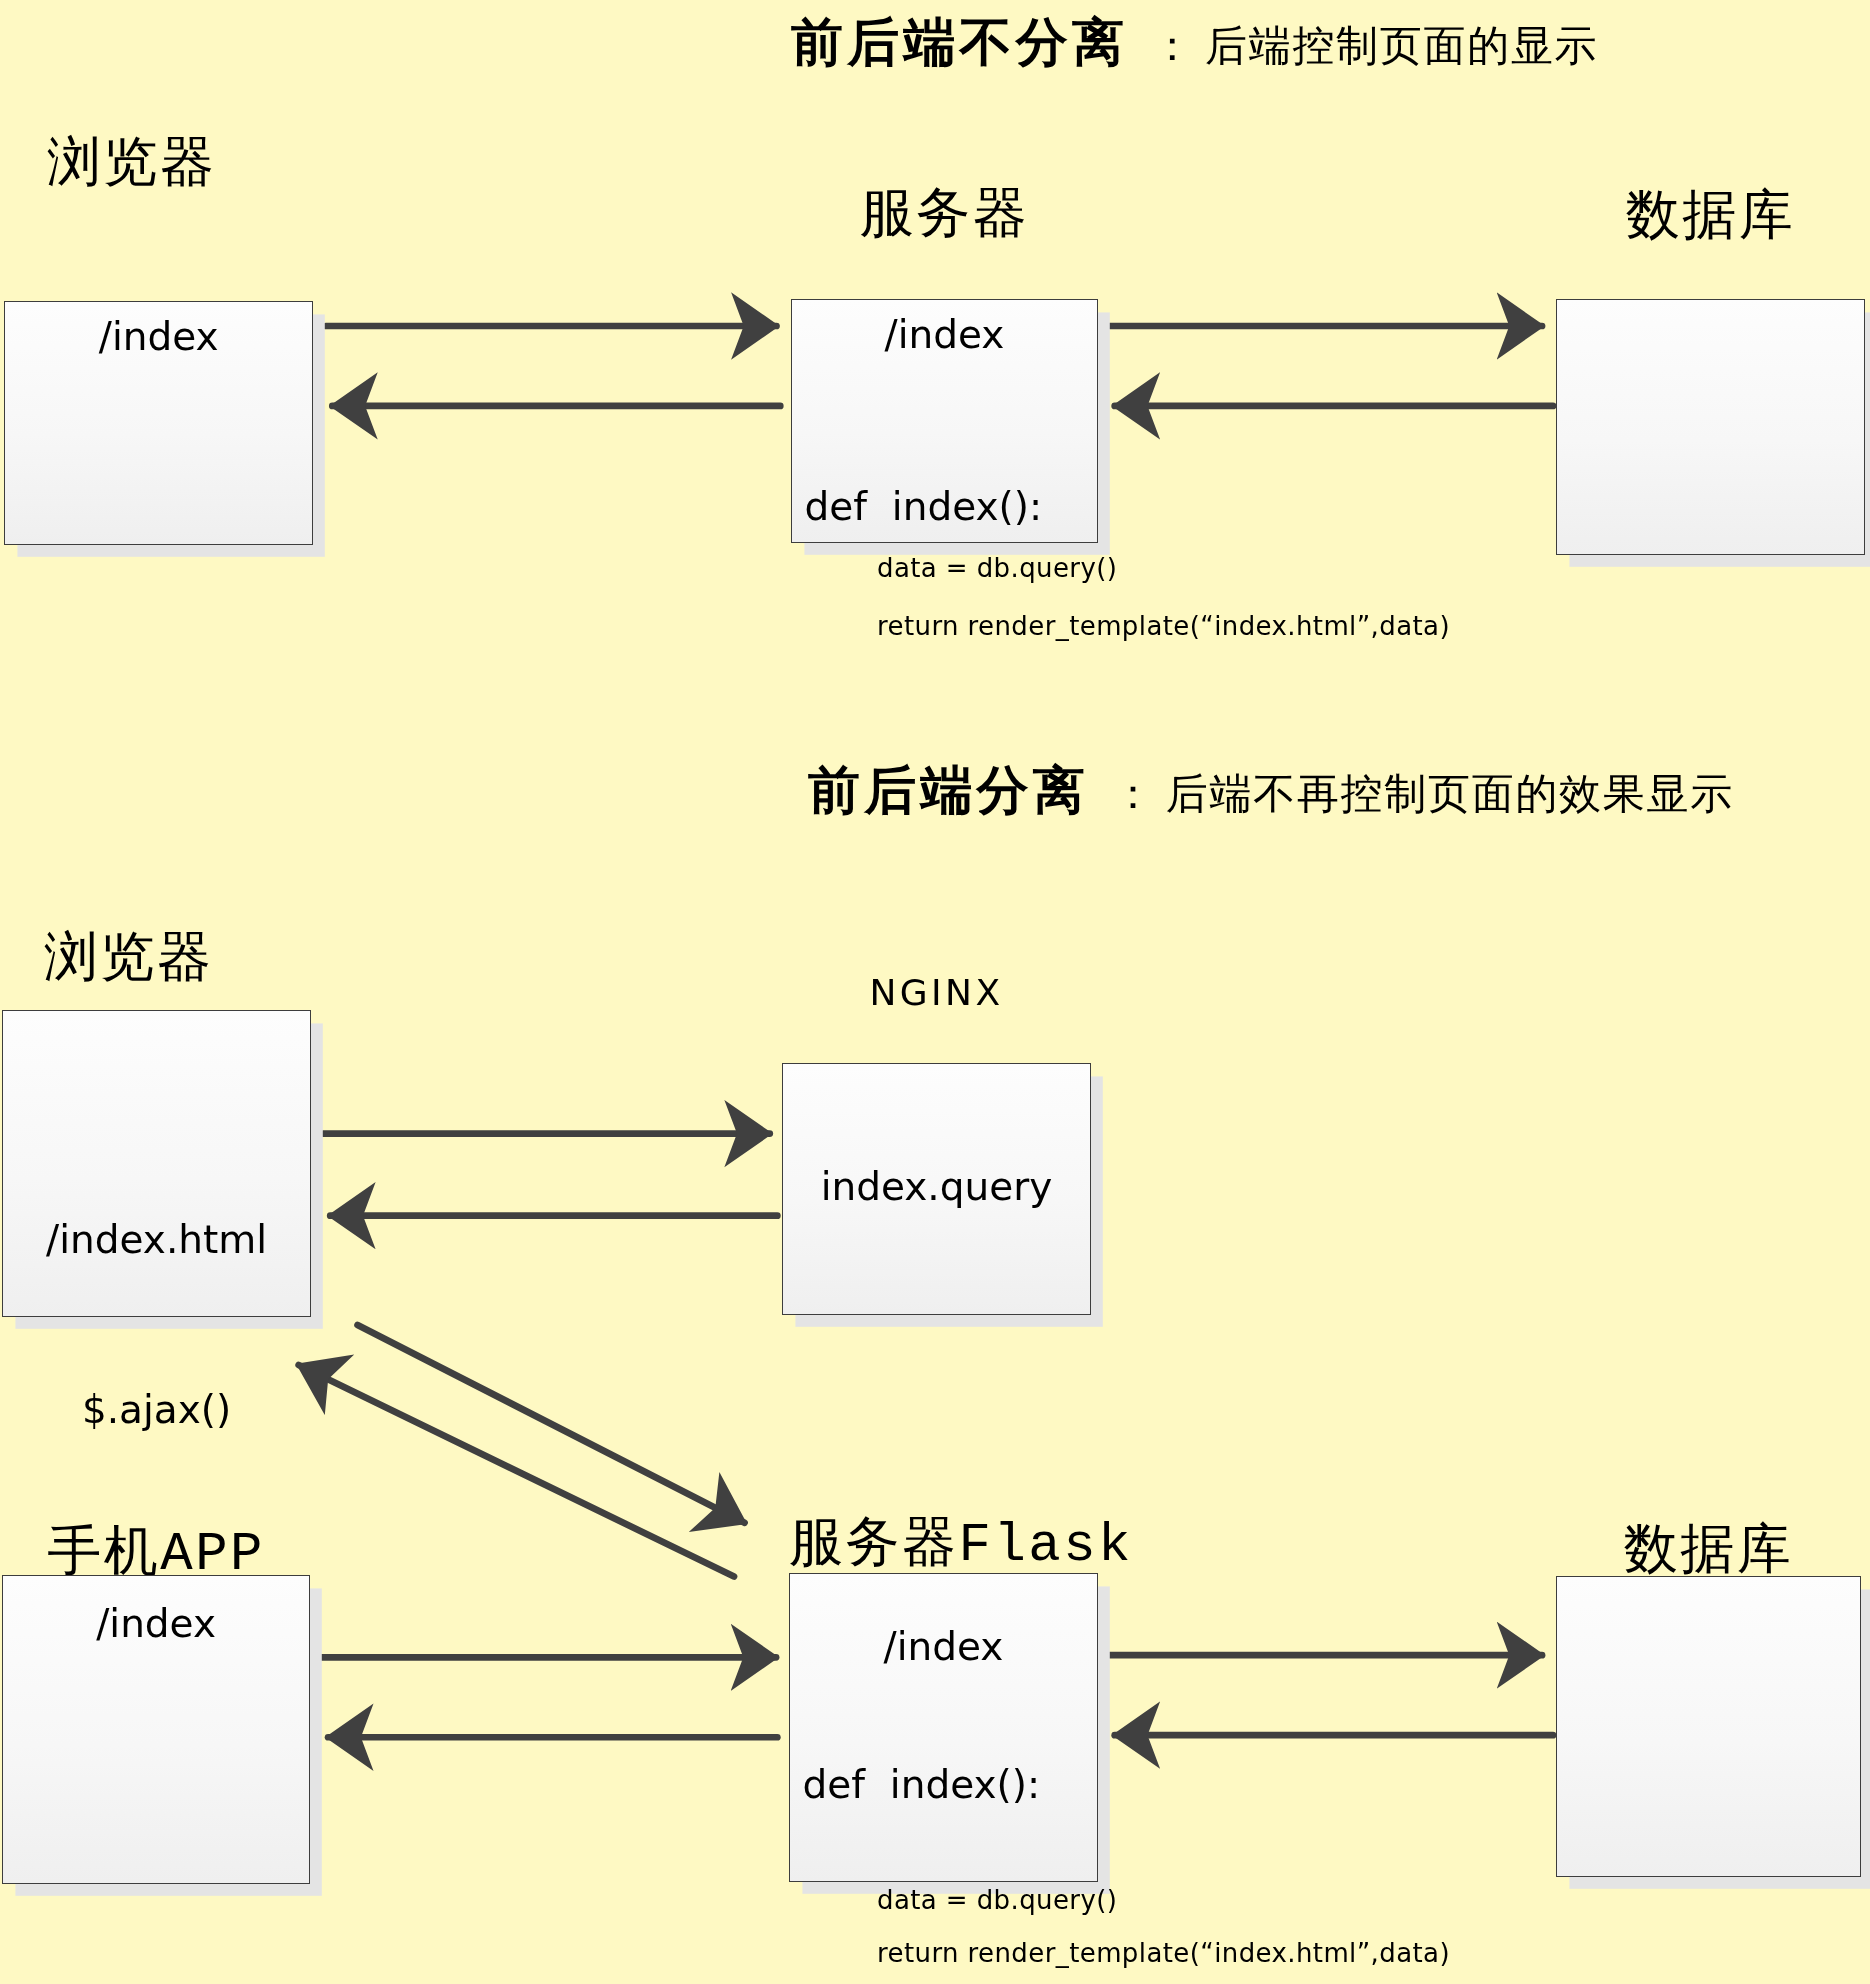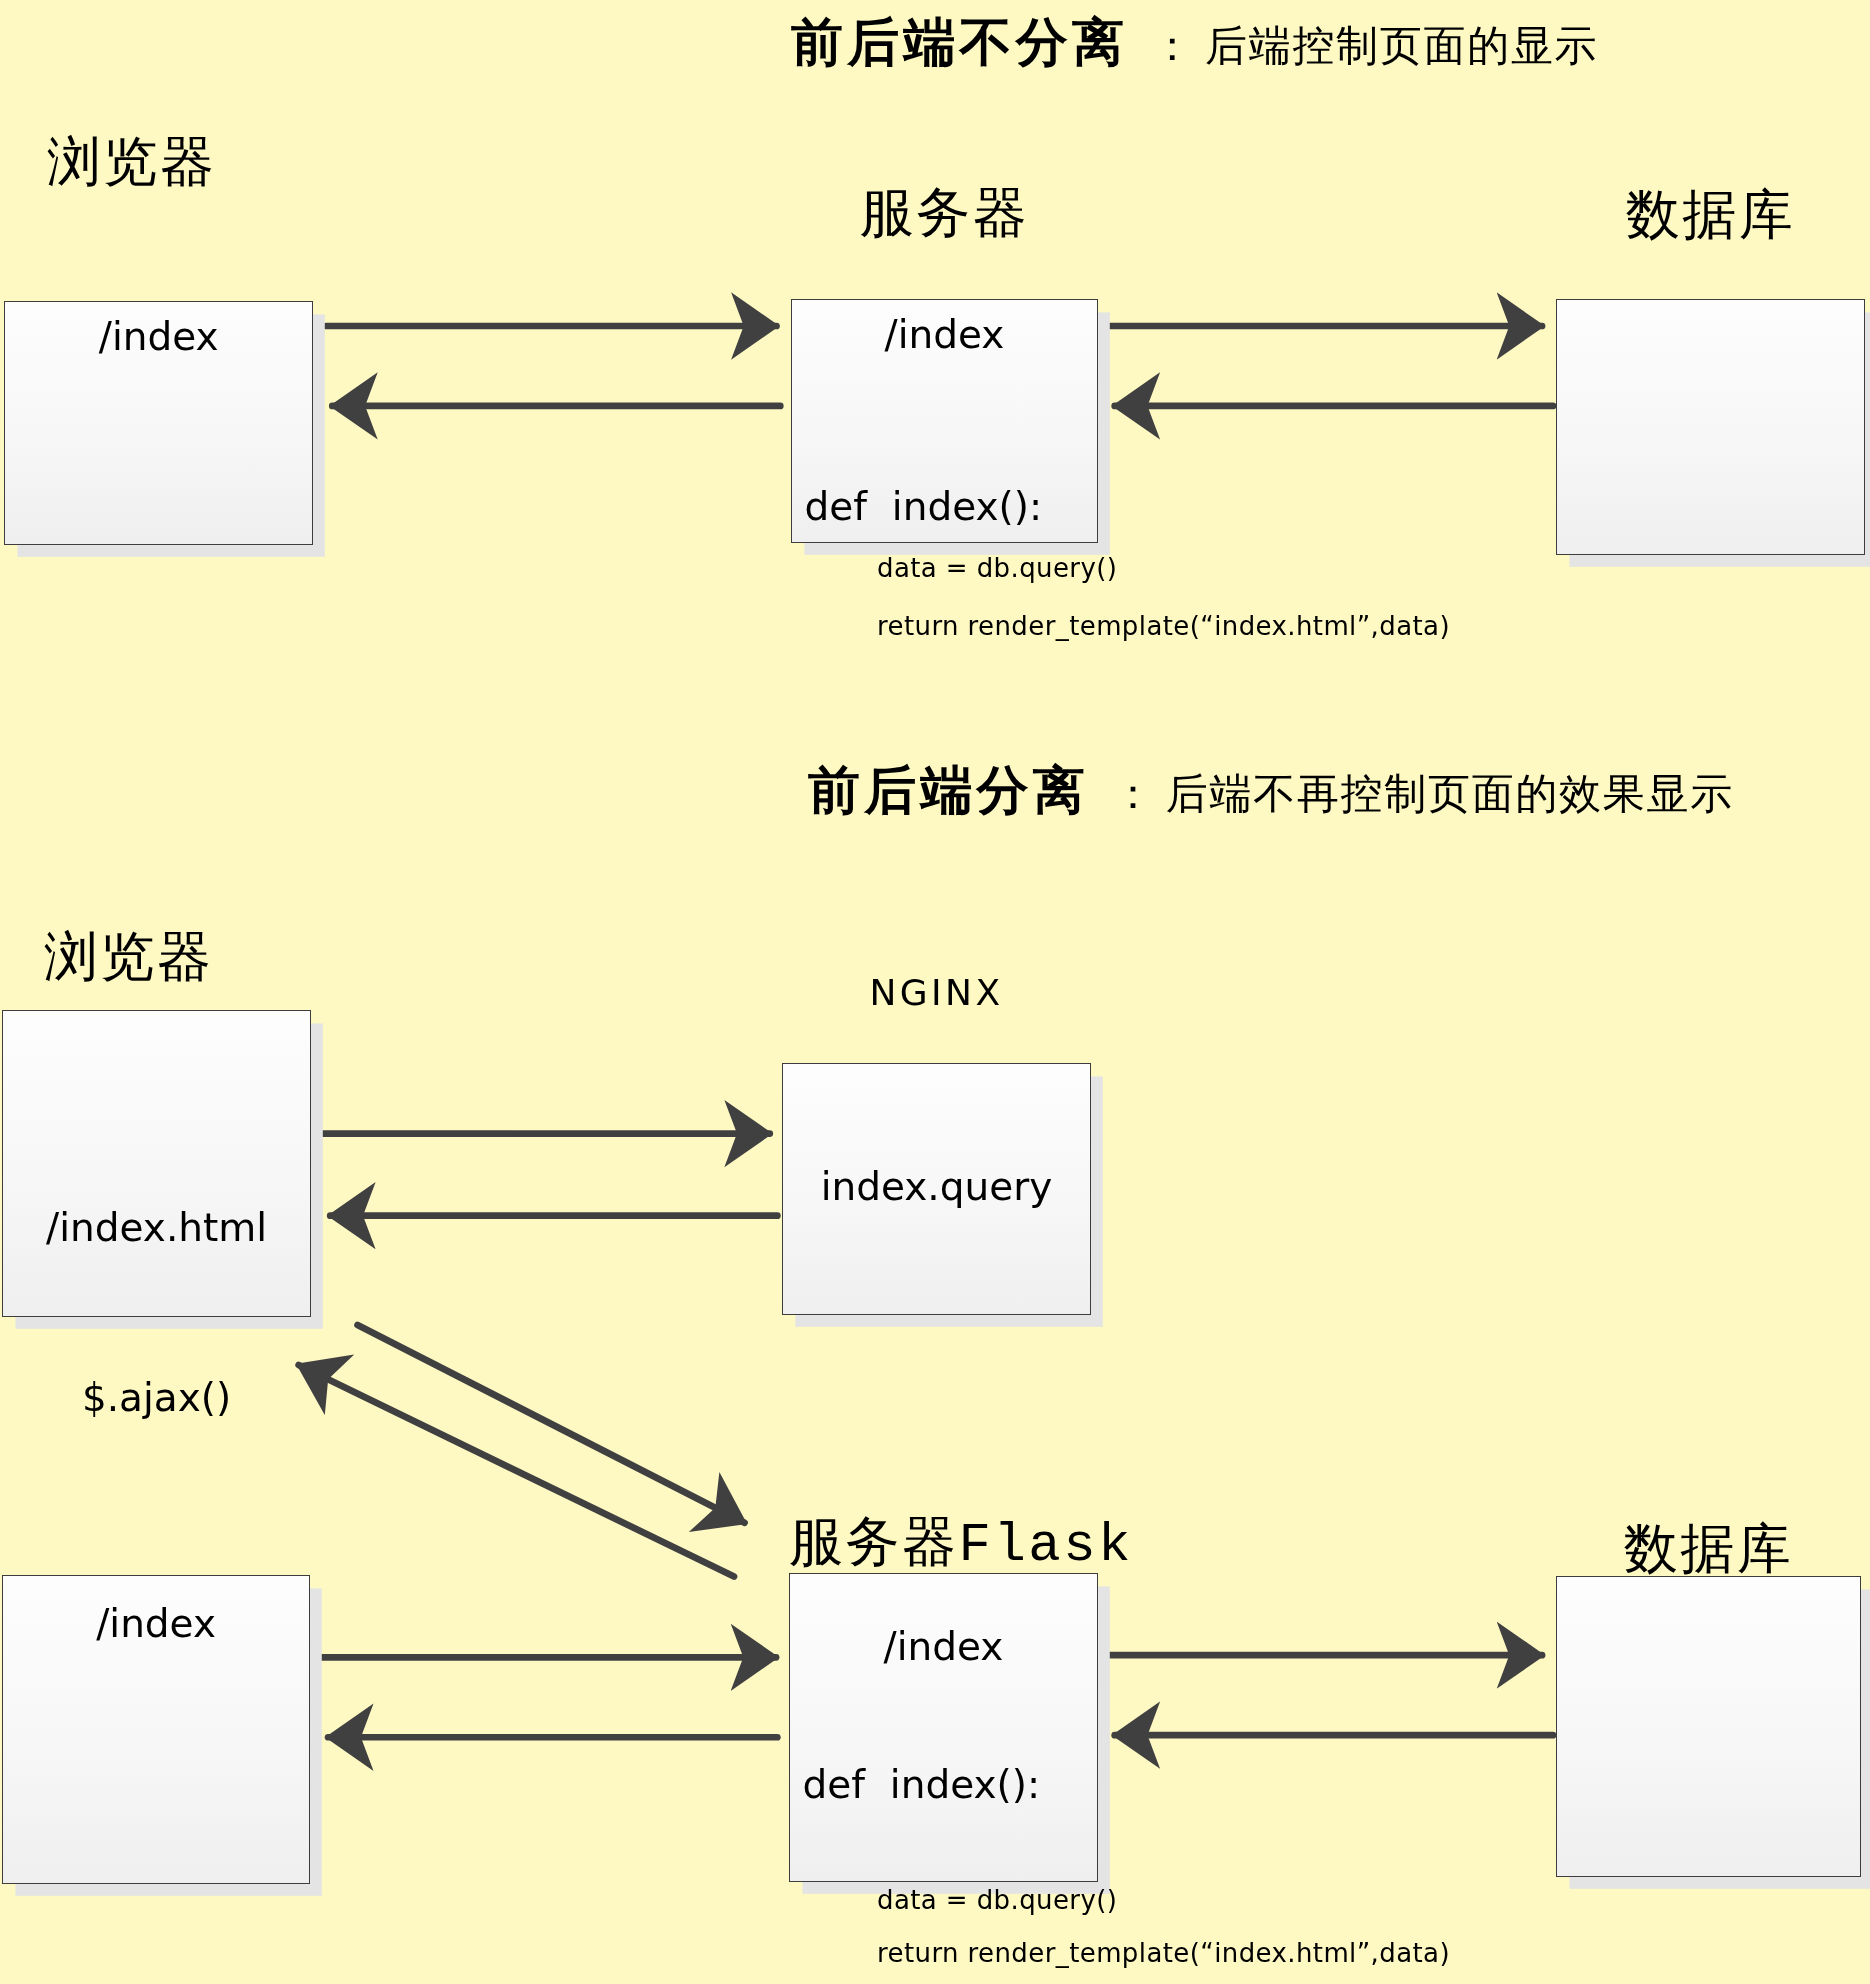--- a/index.html
+++ b/index.html
@@ -93,21 +93,21 @@
   .code-inline {
     position: absolute;
     left: 12.6px;
     font-size: 39px;
     white-space: pre;
   }
   
   #b-browser1 .node-text { top: 11.8px; }
   #b-server1  .node-text { top: 11.8px; }
   #b-server1  .code-inline { top: 184px; }
-  #b-browser2 .node-text { top: 76px; text-align: center; }
+  #b-browser2 .node-text { top: 88px; text-align: center; }
   #b-nginx    .node-text { top: 100px; }
   #b-app      .node-text { top: 25px; }
   #b-flask    .node-text { top: 50px; }
   #b-flask    .code-inline { top: 188px; }
 
   
   .code-line {
     position: absolute;
     font-size: 26px;
     white-space: pre;
@@ -167,20 +167,21 @@
 
   <div class="code-line" id="code1a">data = db.query()</div>
   <div class="code-line" id="code1b">return render_template(“index.html”,data)</div>
 
   <div class="title" id="title2">
     <span class="emph">前后端分离</span><span class="sep">：</span><span class="desc">后端不再控制页面的效果显示</span>
   </div>
 
   <div class="nlabel" id="l-browser2">浏览器</div>
   <div class="nlabel" id="l-nginx">NGINX</div>
+  <div class="nlabel" id="l-app">手机APP</div>
   <div class="nlabel" id="l-flask">服务器Flask</div>
   <div class="nlabel" id="l-db2">数据库</div>
 
   <div class="node" id="b-browser2">
     <div class="node-text two-line">
       <div>/index.html</div>
       <div>$.ajax()</div>
     </div>
   </div>
   <div class="node" id="b-nginx">

